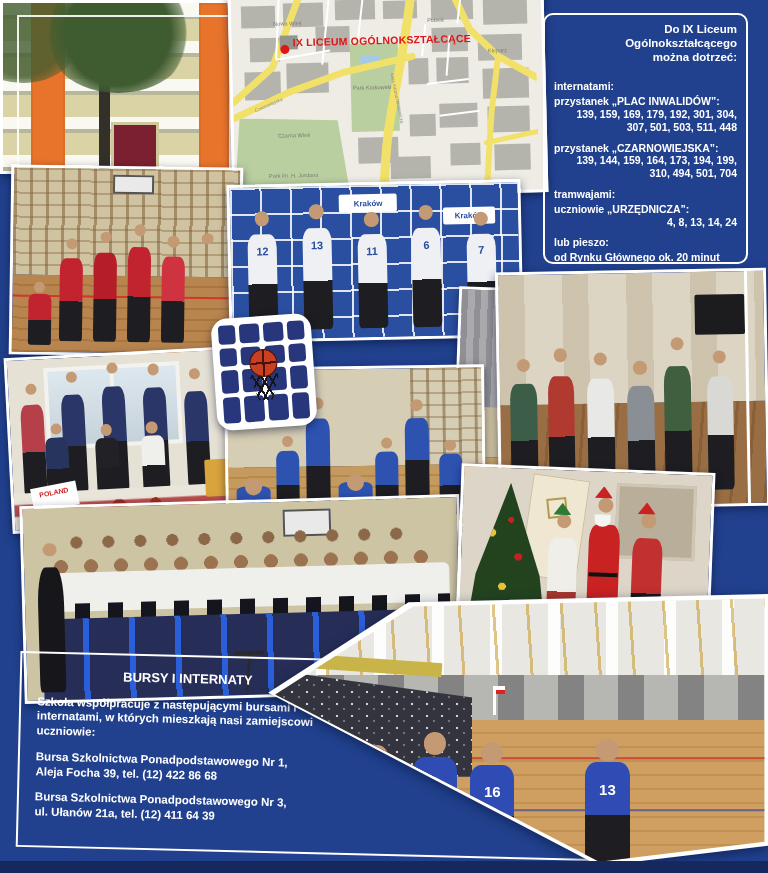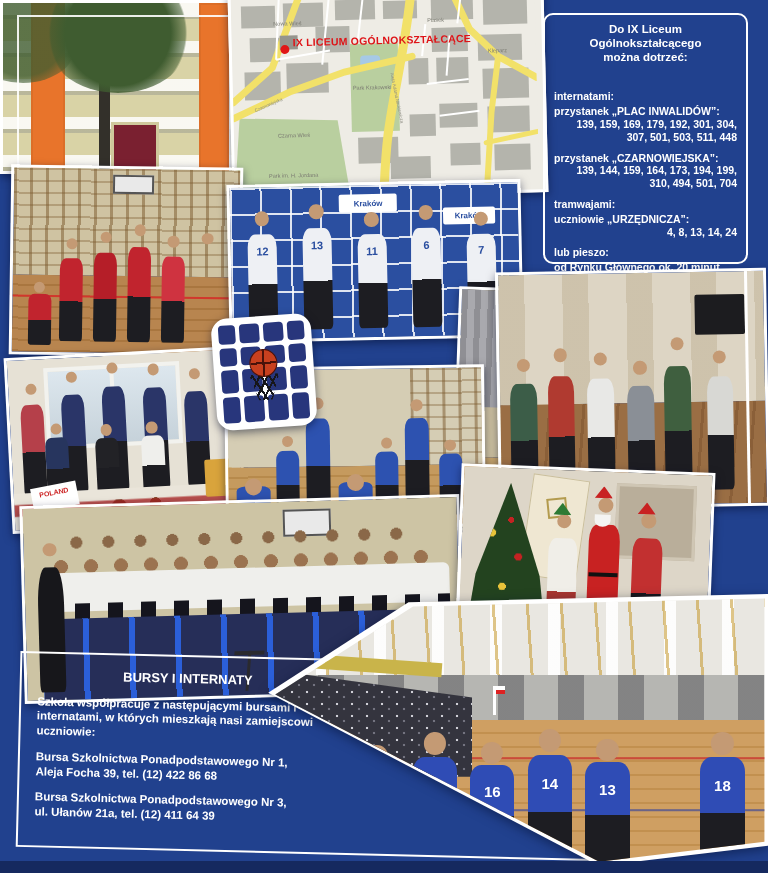--- a/index.html
+++ b/index.html
@@ -30,21 +30,21 @@
   .trunk{position:absolute;left:96px;top:0;bottom:0;width:11px;background:#33302a;border-radius:4px;}
   .crown{position:absolute;border-radius:50%;background:radial-gradient(circle,#3f5c30 0 55%,rgba(63,92,48,.55) 70%,transparent 72%);}
 
   
   #map{left:230px;top:-8px;width:310px;height:198px;transform:rotate(-1.4deg);background:#eeece5;}
   #map svg{display:block;}
 
   
   #transport{position:absolute;left:543px;top:13px;width:183px;height:231px;border:2.5px solid #fff;
      border-radius:10px;color:#fff;font-weight:bold;padding:8px 9px;font-size:10.5px;line-height:1.22;}
-  #transport .t-title{text-align:center;font-size:11.5px;line-height:1.2;margin-bottom:26px;}
+  #transport .t-title{text-align:right;font-size:11.5px;line-height:1.2;margin-bottom:16px;}
   #transport .lbl{text-align:left;margin:8px 0 2px;}
   #transport .stop{text-align:left;}
   #transport .nums{text-align:right;}
 
   
   #reddance{left:10px;top:166px;width:226px;height:184px;transform:rotate(.8deg);}
   .gymwall{position:absolute;left:0;right:0;top:0;height:58%;background:#cfc3a2;}
   .bars{position:absolute;inset:0;background:
      repeating-linear-gradient(90deg,rgba(122,88,44,.5) 0 3px,transparent 3px 16px),
      repeating-linear-gradient(180deg,rgba(122,88,44,.35) 0 2px,transparent 2px 12px);}
@@ -469,27 +469,21 @@
           </div>
         <div class="fig" style="left:13%;height:78%;--shirt:#2f4cb5;">
           <span class="num">7</span>
           </div>
         <div class="fig" style="left:25%;height:86%;--shirt:#2f4cb5;">
           <span class="num">15</span>
           </div>
         <div class="fig" style="left:37%;height:80%;--shirt:#2f4cb5;">
           <span class="num">16</span>
           </div>
-        <div class="fig" style="left:49%;height:88%;--shirt:#2f4cb5;">
-          <span class="num">14</span>
-          </div>
         <div class="fig" style="left:61%;height:82%;--shirt:#2f4cb5;">
           <span class="num">13</span>
           </div>
-        <div class="fig" style="left:85%;height:86%;--shirt:#2f4cb5;">
-          <span class="num">18</span>
-          </div>
       </div>
     </div>
   </div>
 
   <div class="bottom-strip"></div>
 </div>
 
 </body></html>

